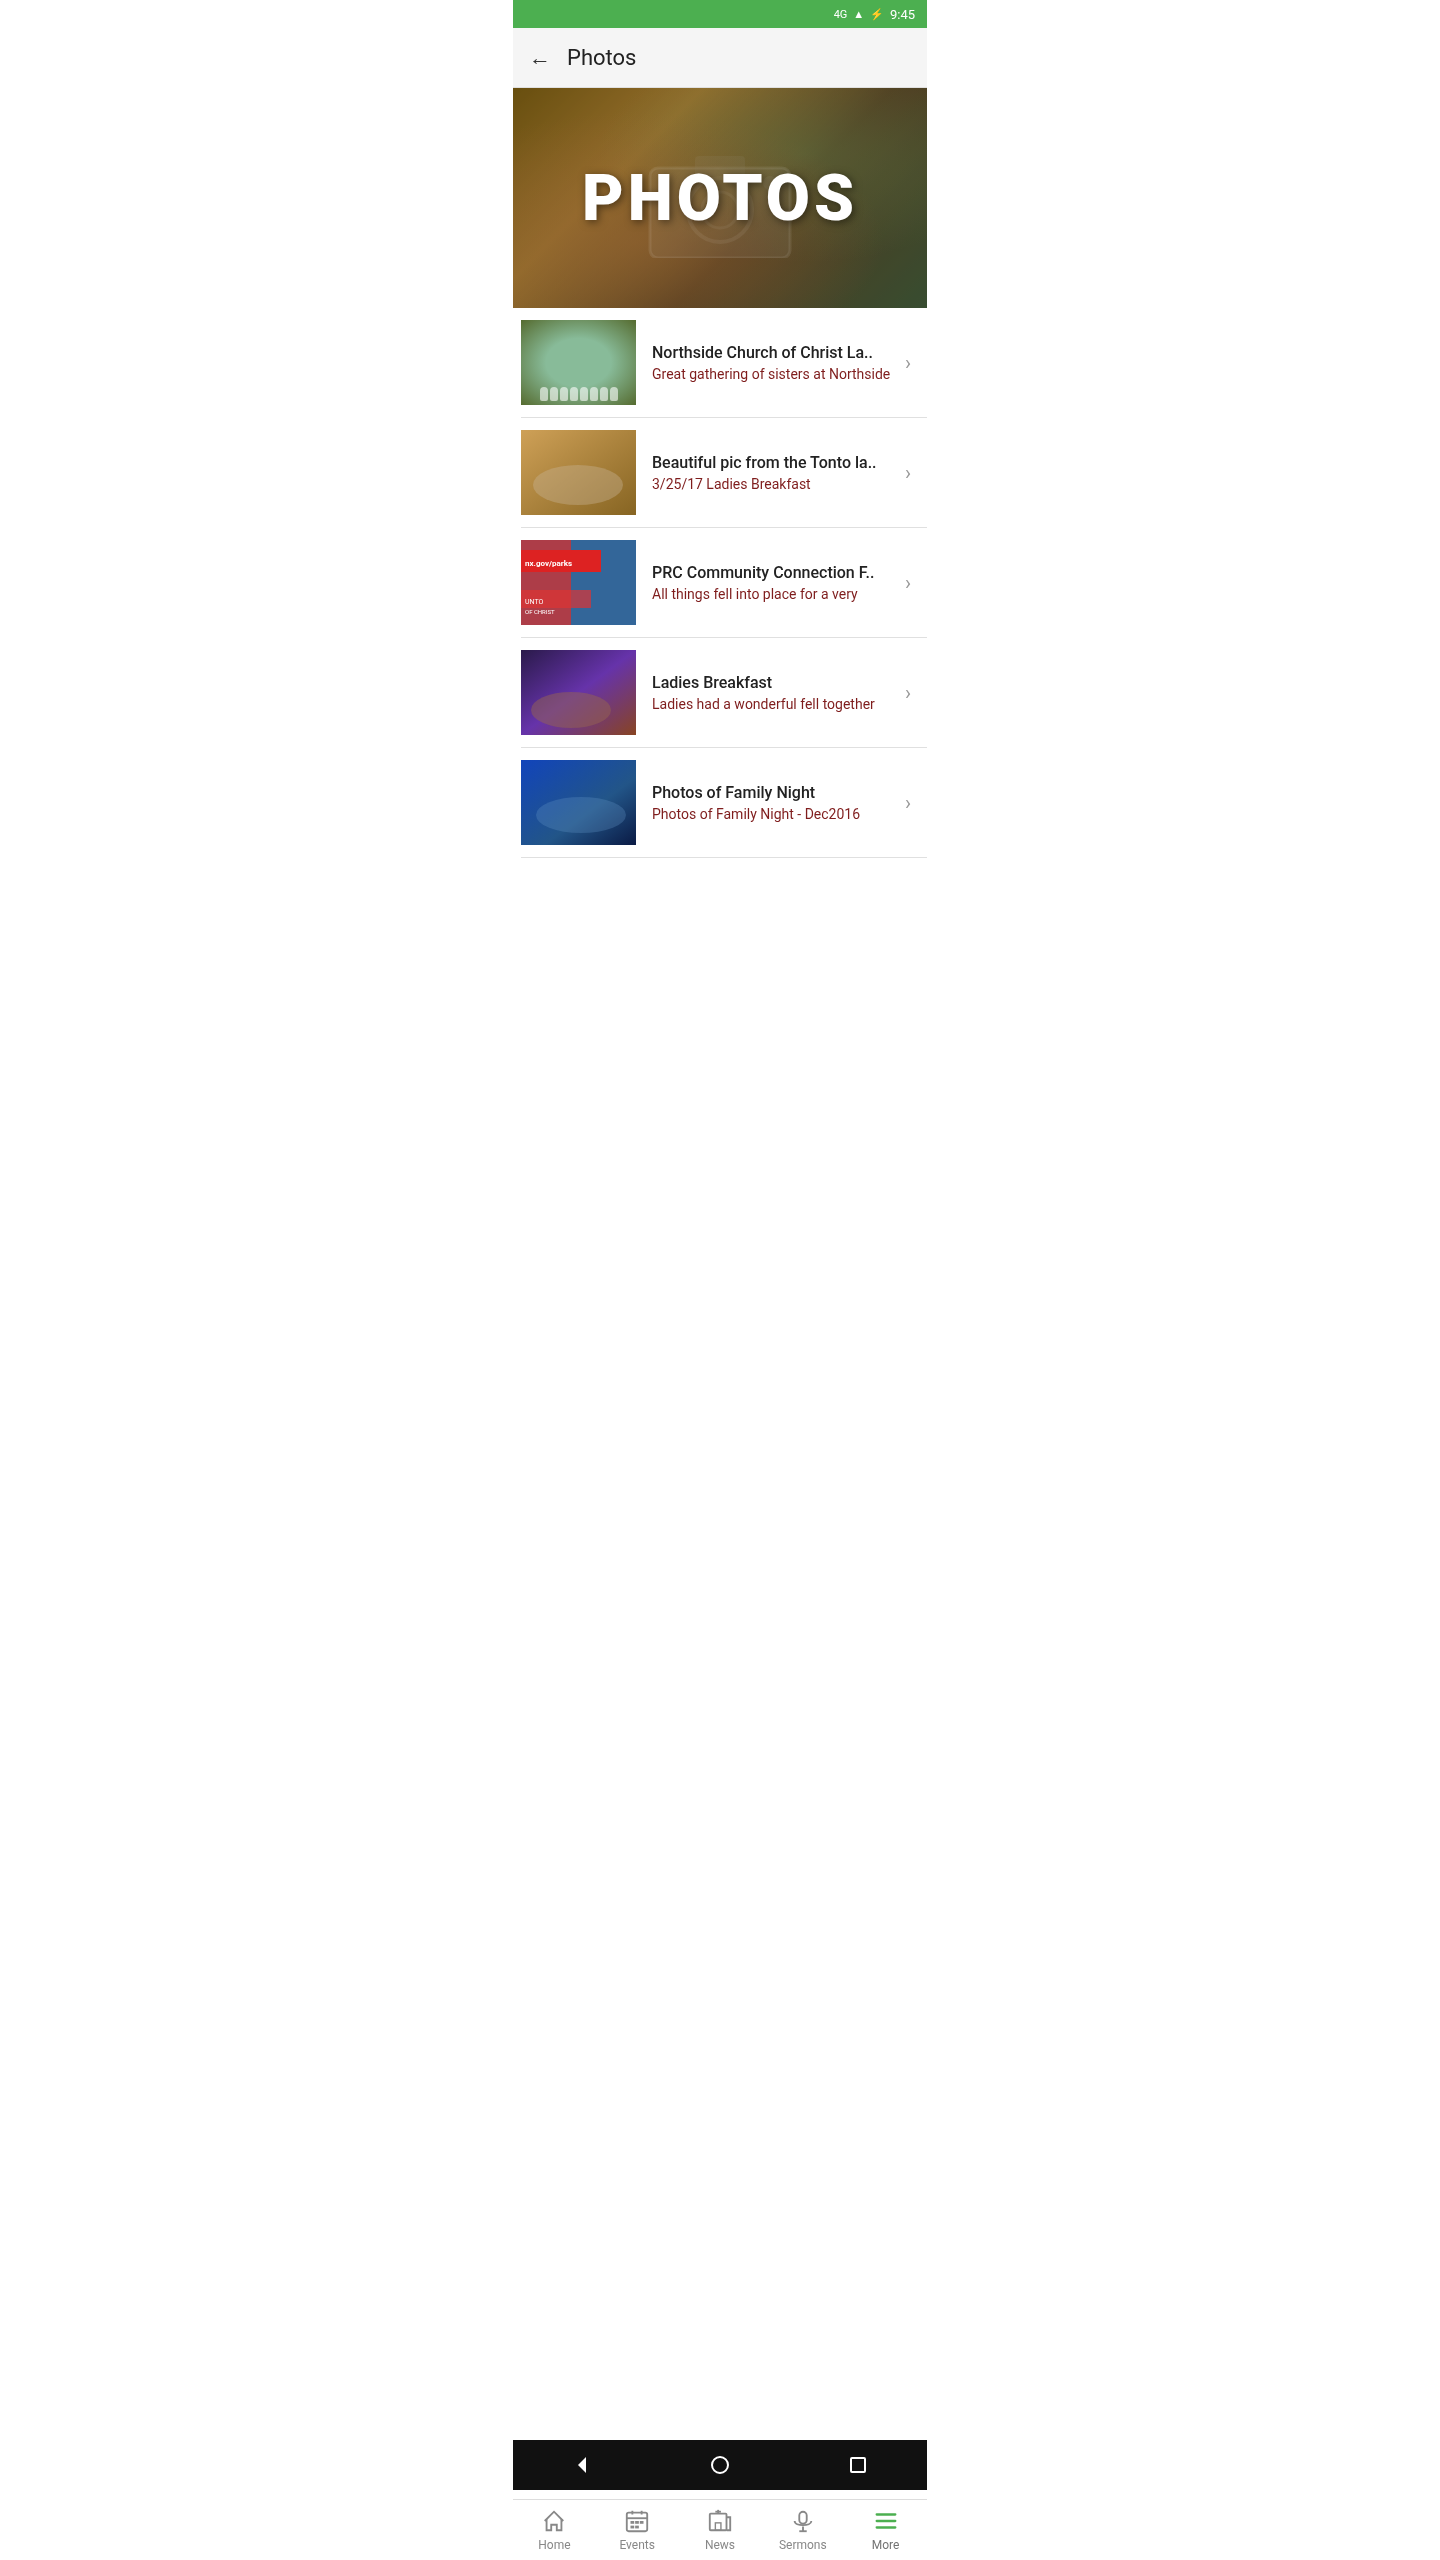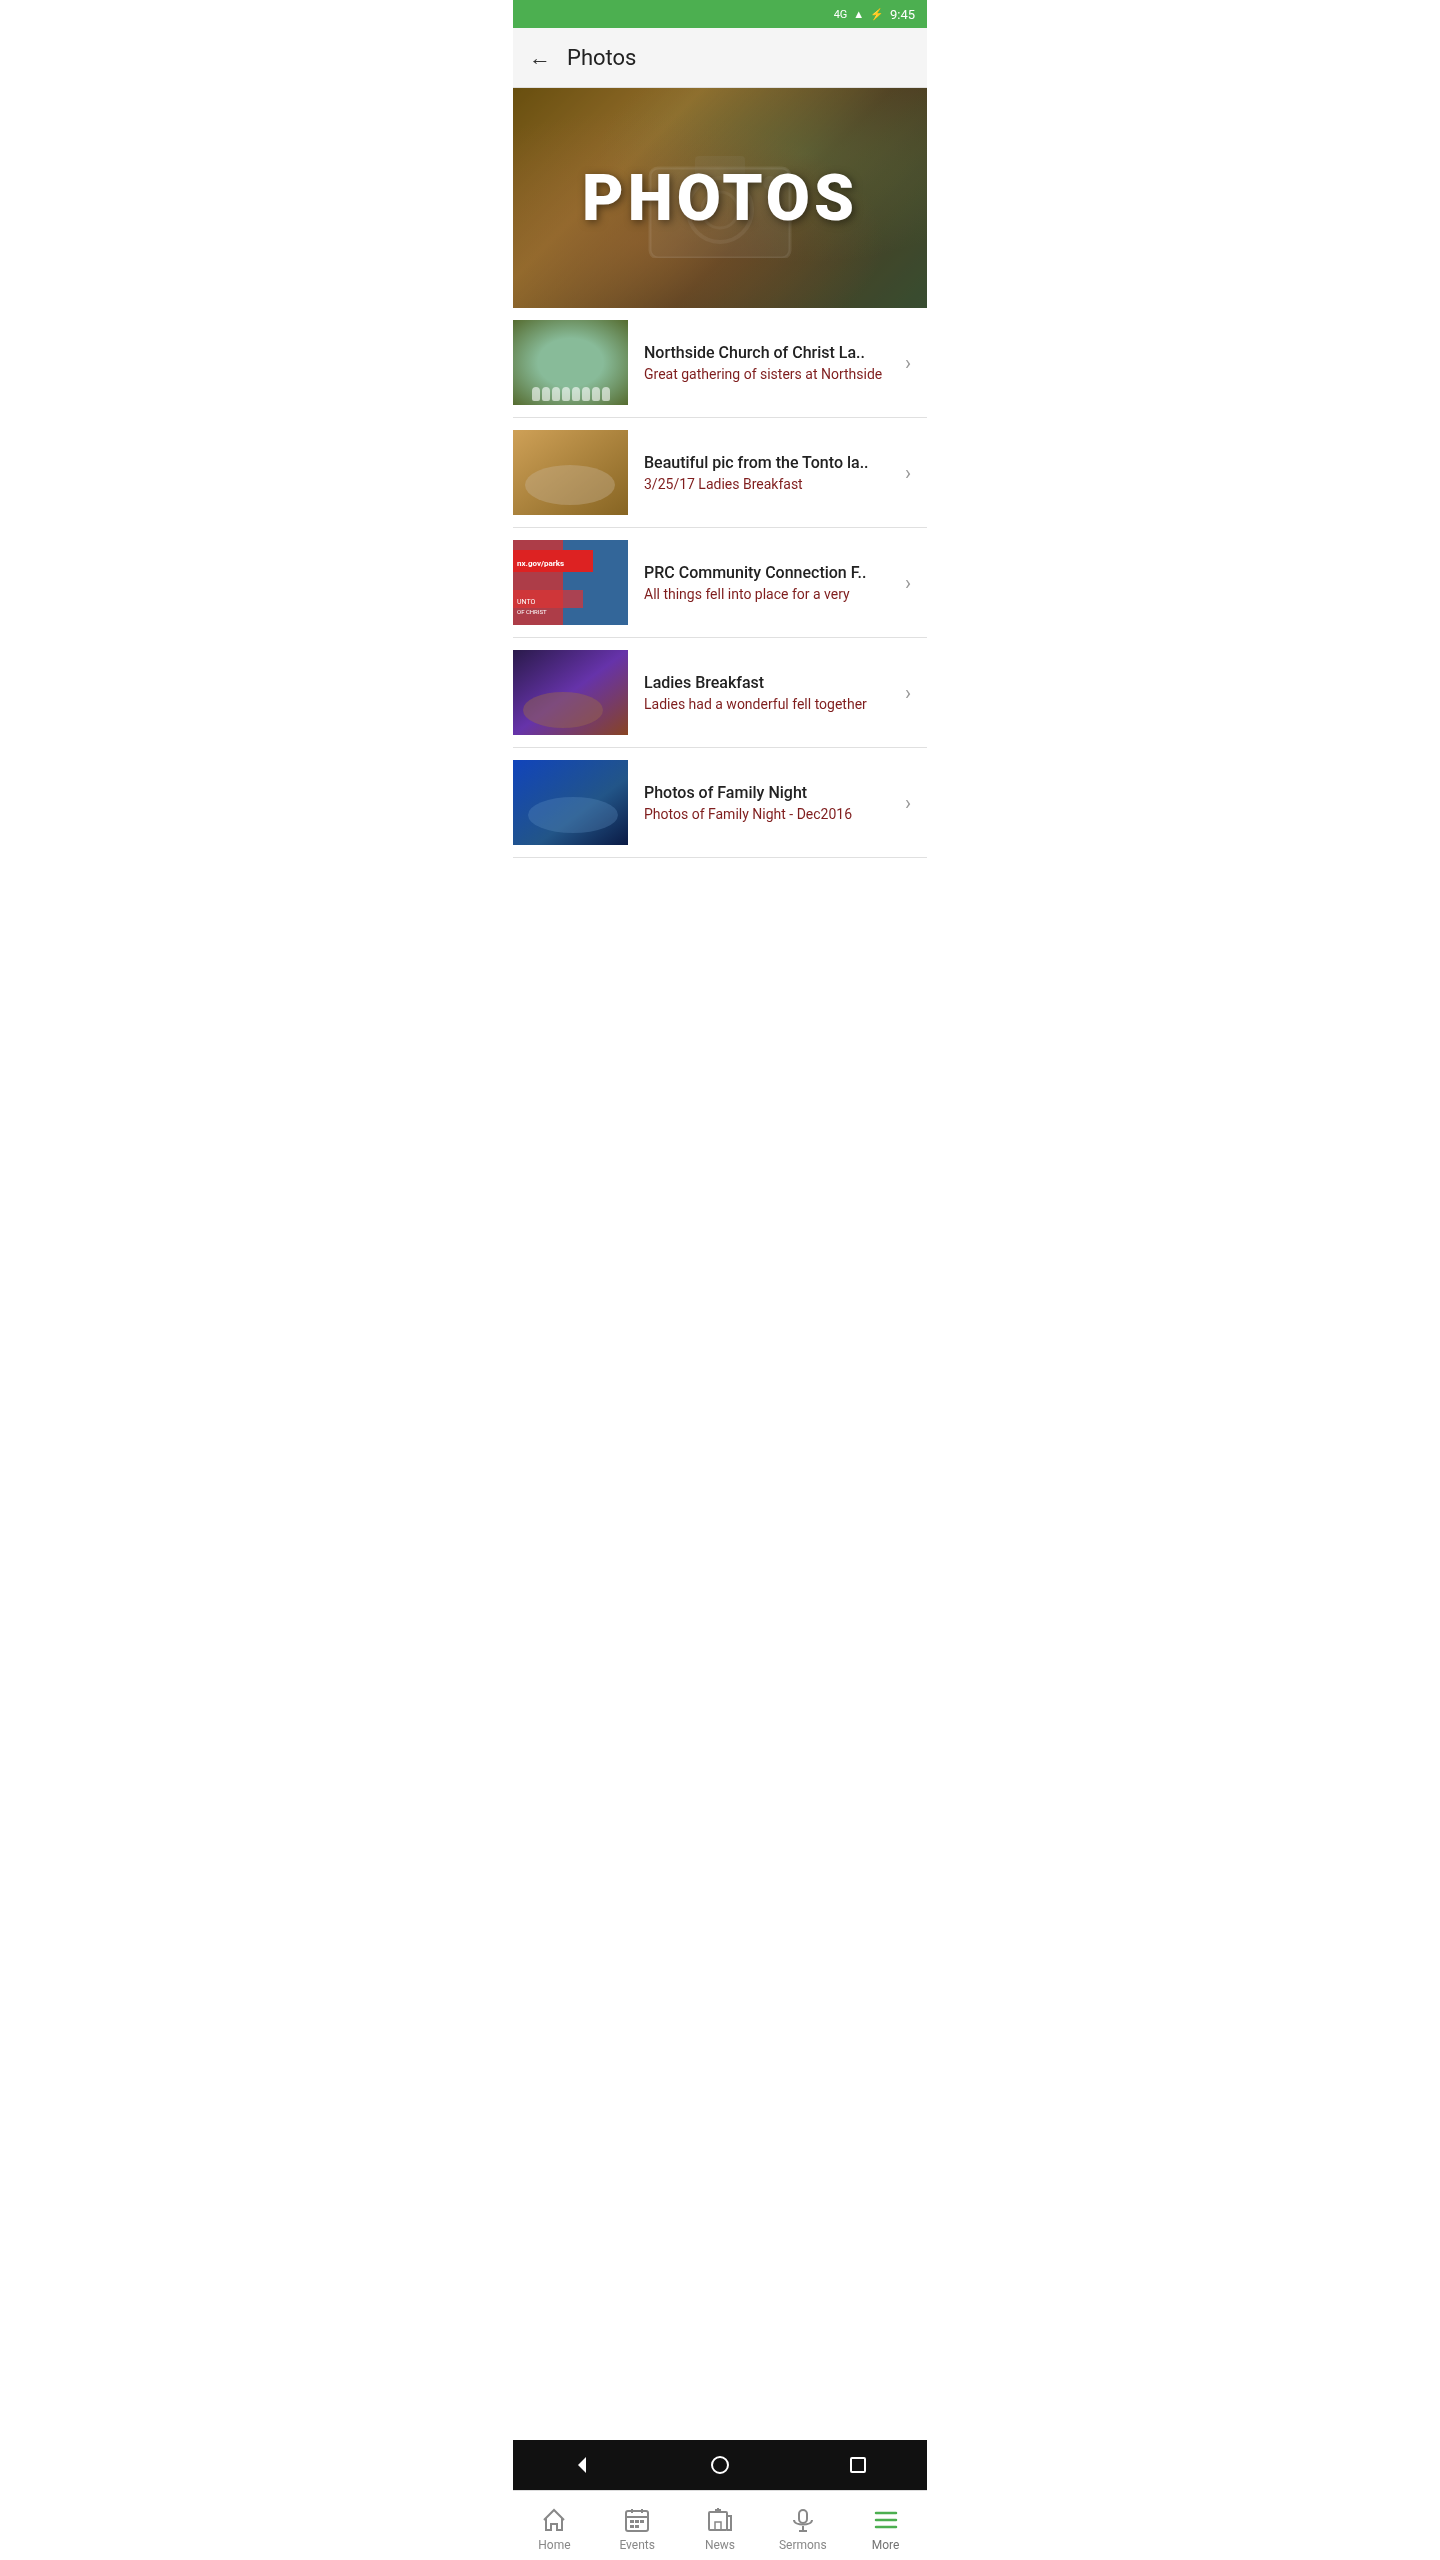--- a/index.html
+++ b/index.html
@@ -106,20 +106,21 @@
     .list-container {
       background: #fff;
     }
     .list-item {
       display: flex;
       align-items: center;
       padding: 12px 16px 12px 0;
       border-bottom: 1px solid #e0e0e0;
       cursor: pointer;
       min-height: 90px;
+      margin-left: 8px;
     }
     .item-thumbnail {
       width: 115px;
       min-width: 115px;
       height: 85px;
       object-fit: cover;
       margin-right: 16px;
       flex-shrink: 0;
     }
     .thumb-1 {
@@ -200,22 +201,21 @@
     
     .bottom-nav {
       position: fixed;
       bottom: 0;
       left: 50%;
       transform: translateX(-50%);
       width: 414px;
       background: #fff;
       border-top: 1px solid #ddd;
       display: flex;
-      height: 70px;
-      align-items: flex-end;
+      height: 61px;
     }
     .nav-item {
       flex: 1;
       display: flex;
       flex-direction: column;
       align-items: center;
       justify-content: center;
       gap: 4px;
       cursor: pointer;
       padding: 8px 4px;

